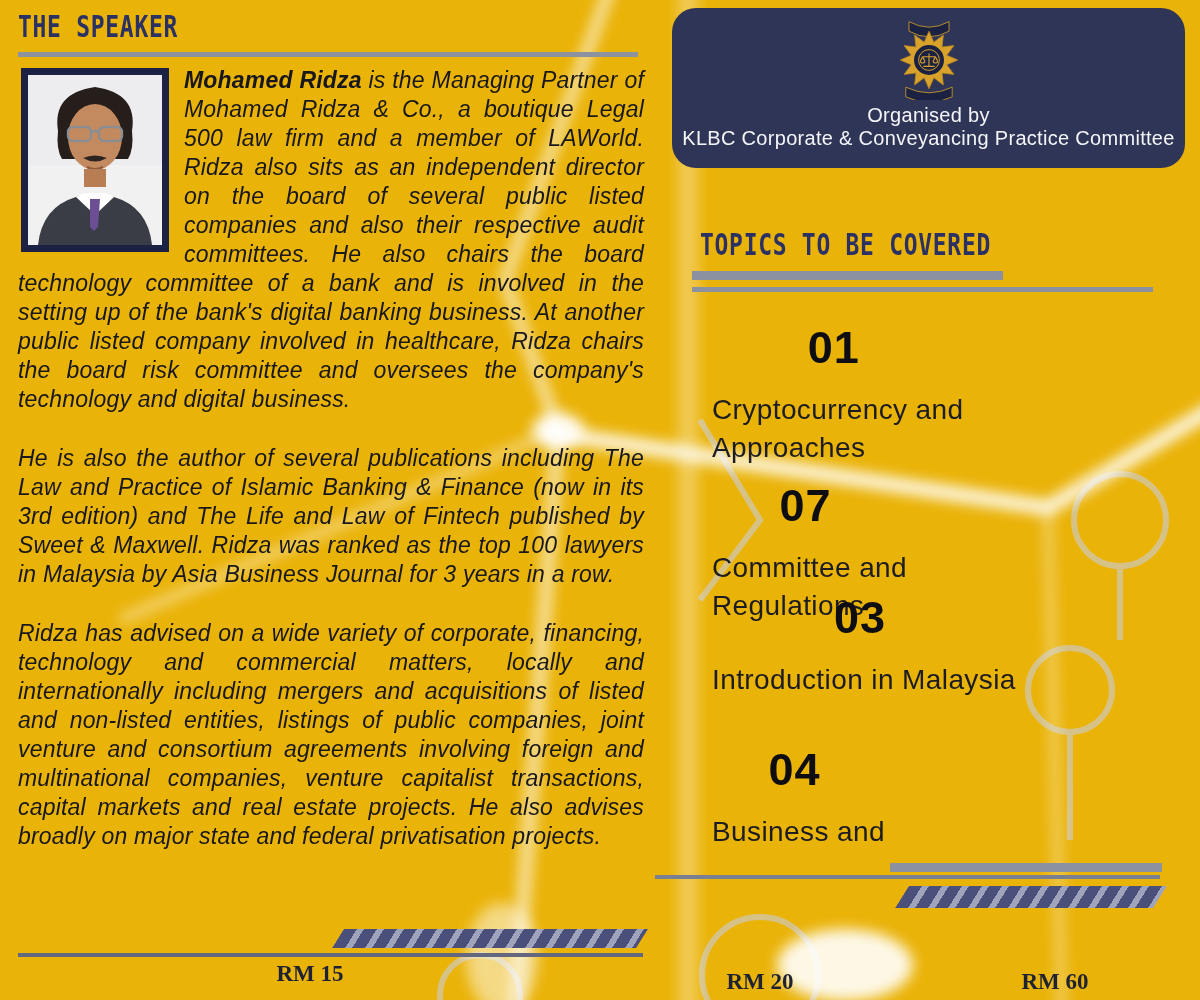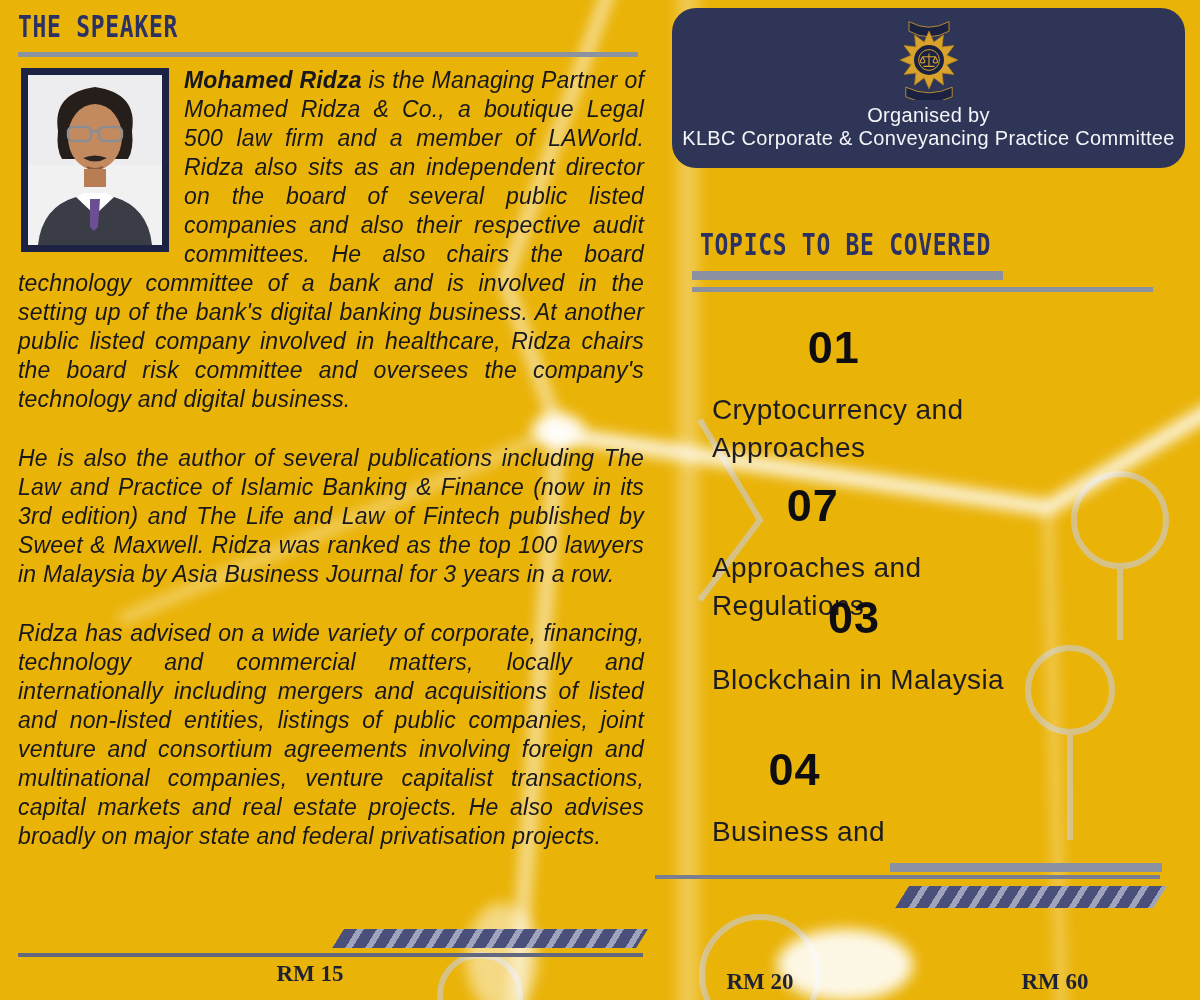--- a/index.html
+++ b/index.html
@@ -191,29 +191,29 @@
     <div class="topic-number">01</div>
     <div class="topic-label">
       <div>Cryptocurrency and</div>
       <div>Approaches</div>
     </div>
   </div>
 
   <div class="topic" style="top:480px">
     <div class="topic-number">07</div>
     <div class="topic-label">
-      <div>Approaches and</div>
+      <div>Committee and</div>
       <div>Regulations</div>
     </div>
   </div>
 
   <div class="topic" style="top:592px">
     <div class="topic-number">03</div>
     <div class="topic-label">
-      <div>Blockchain in Malaysia</div>
+      <div>Introduction in Malaysia</div>
     </div>
   </div>
 
   <div class="topic" style="top:744px">
     <div class="topic-number">04</div>
     <div class="topic-label">
       <div>Business and</div>
     </div>
   </div>
 

